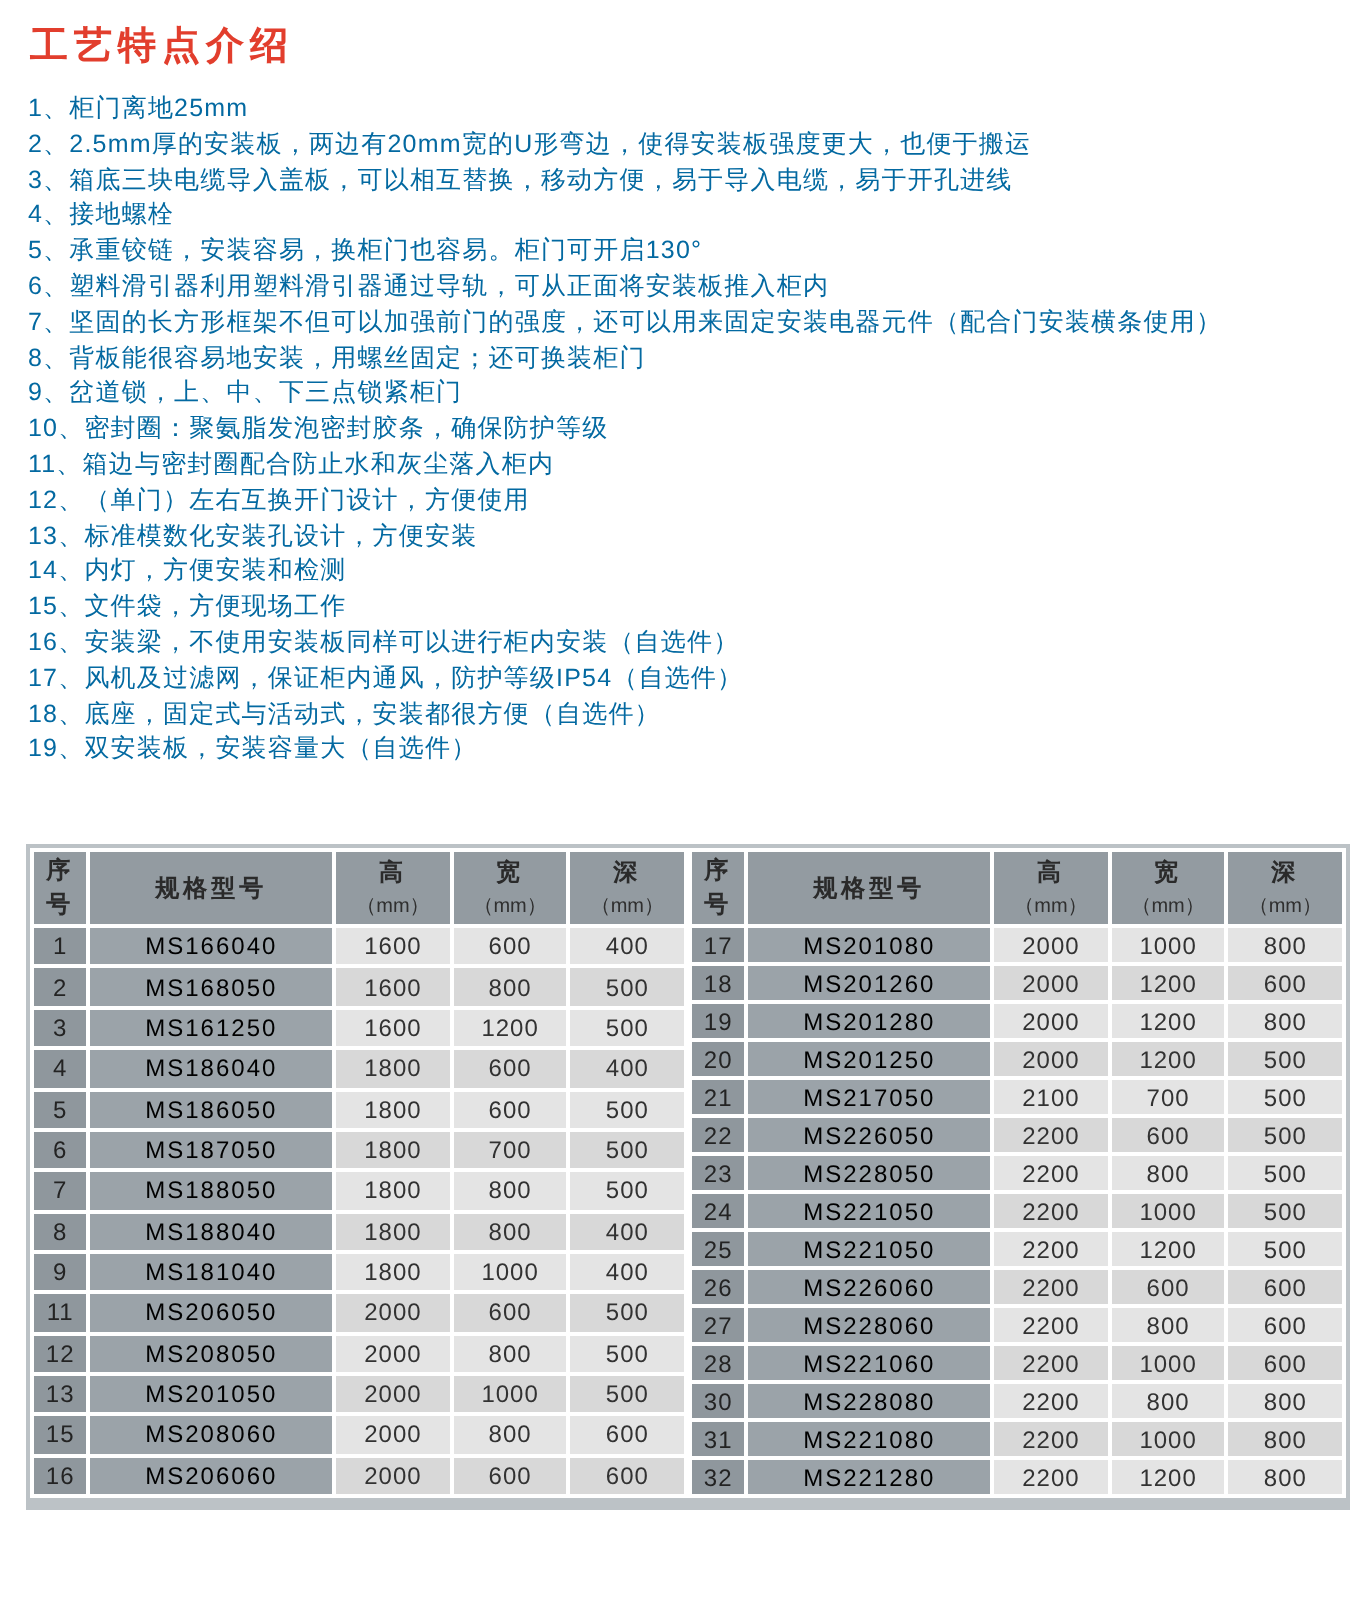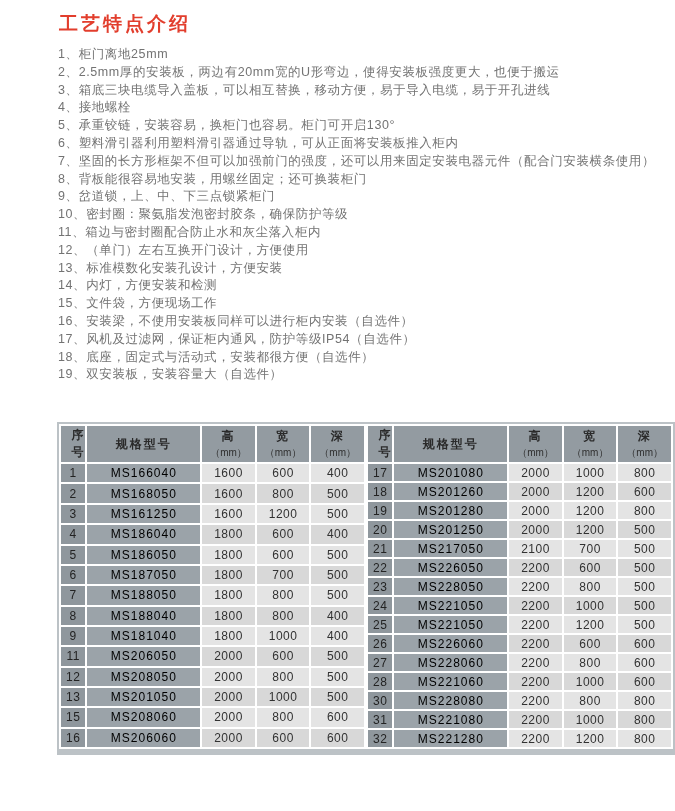--- a/index.html
+++ b/index.html
@@ -10,33 +10,33 @@
     --num-odd:#e4e4e4;
     --num-even:#d8d8d8;
     --frame:#bcc2c6;
   }
   html,body{margin:0;padding:0;background:#ffffff;}
   body{
     width:675px;height:811px;overflow:hidden;
     font-family:"Liberation Sans","DejaVu Sans",sans-serif;
     -webkit-font-smoothing:antialiased;
   }
-  .page{padding:10px 0 0 13px;margin-left:44px;}
+  .page{padding:10px 0 0 13px;}
   .title{
     color:var(--title-color);
     font-size:19px;font-weight:bold;
     letter-spacing:3px;
     margin:2px 0 10px 2px;
     line-height:24px;
   }
   .features{margin-left:1px;}
   .feature-line{
     font-size:12.5px;
     line-height:17.8px;
-    color:#737373;
+    color:#0369a1;
     letter-spacing:0.6px;
     white-space:nowrap;
   }
   .table-frame{
     margin-top:38px;
     display:flex;
     border:2px solid var(--frame);
     border-bottom-width:6px;
     background:#ffffff;
   }
@@ -53,21 +53,21 @@
     overflow:hidden;
   }
   th{
     background:var(--header-bg);
     color:#2a2a2a;
     font-size:12px;
     font-weight:bold;
     height:36px;
     letter-spacing:2px;
   }
-  th:nth-child(1){width:8%;text-align:right;}
+  th:nth-child(1){width:8%;}
   th:nth-child(2){width:37%;}
   .hunit{
     font-size:10px;
     font-weight:normal;
     letter-spacing:0;
     margin-top:1px;
     color:#2f2f2f;
   }
   td{
     font-size:12px;

